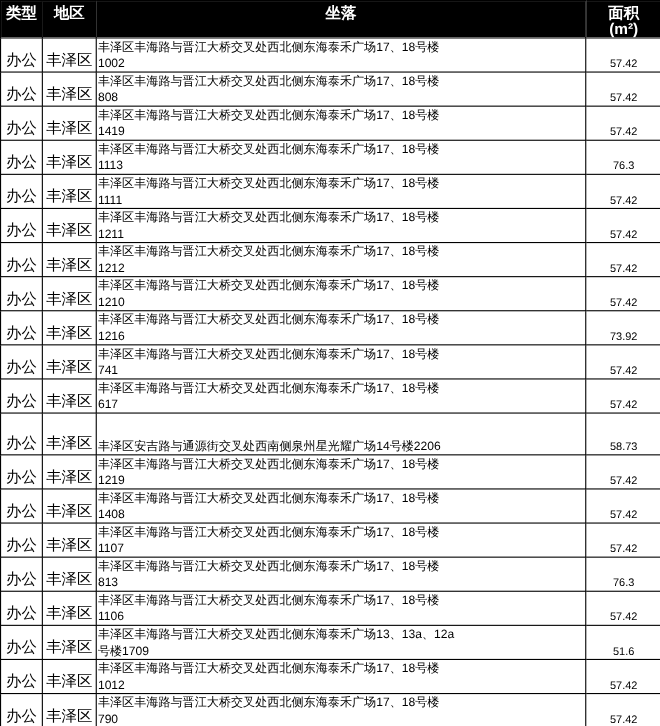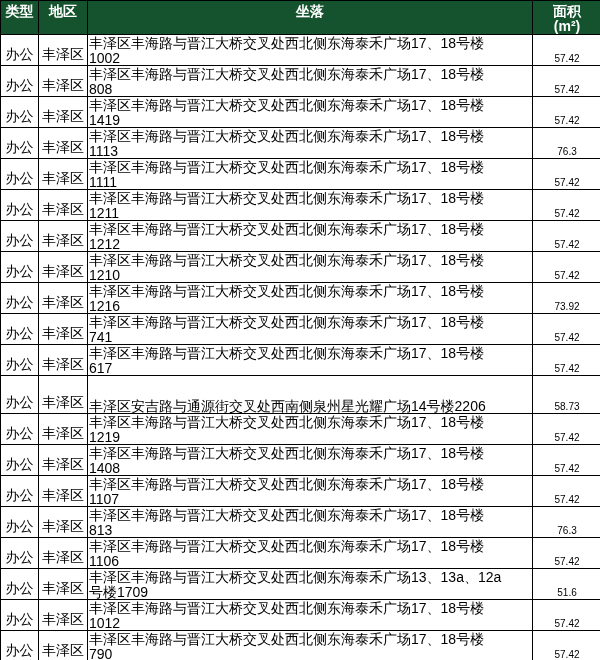--- a/index.html
+++ b/index.html
@@ -10,35 +10,35 @@
   }
   table{
     border-collapse:collapse;table-layout:fixed;width:599px;
     margin:0;border:1px solid #000;
   }
   th,td{border:1px solid #000;padding:0;overflow:hidden;}
   thead tr{height:32px;}
   tbody tr{height:31px;}
   tbody tr.tall{height:38px;}
   th{
-    background:#14532d;color:#ffffff;font-weight:bold;
+    background:#000000;color:#ffffff;font-weight:bold;
     font-size:14px;line-height:15px;text-align:center;vertical-align:top;
     padding-top:3px;
   }
   th .hline{display:block;}
   .c-type{width:37px;}
   .c-district{width:48px;}
   .c-loc{width:444px;}
   .c-area{width:68px;}
   td.c-type,td.c-district{
     text-align:center;vertical-align:bottom;font-size:14px;
     padding-bottom:1px;white-space:nowrap;
   }
   td.c-loc{
-    vertical-align:bottom;font-size:14px;line-height:14.5px;
+    vertical-align:bottom;font-size:11px;line-height:14.5px;
     padding-left:1px;letter-spacing:0;
   }
   td.c-loc .l1,.c-loc .l2{display:block;white-space:nowrap;}
   td.c-area{
     text-align:center;vertical-align:bottom;font-size:10px;
     padding-bottom:1px;white-space:nowrap;
   }
   
   .wm{position:absolute;pointer-events:none;}
 </style>

